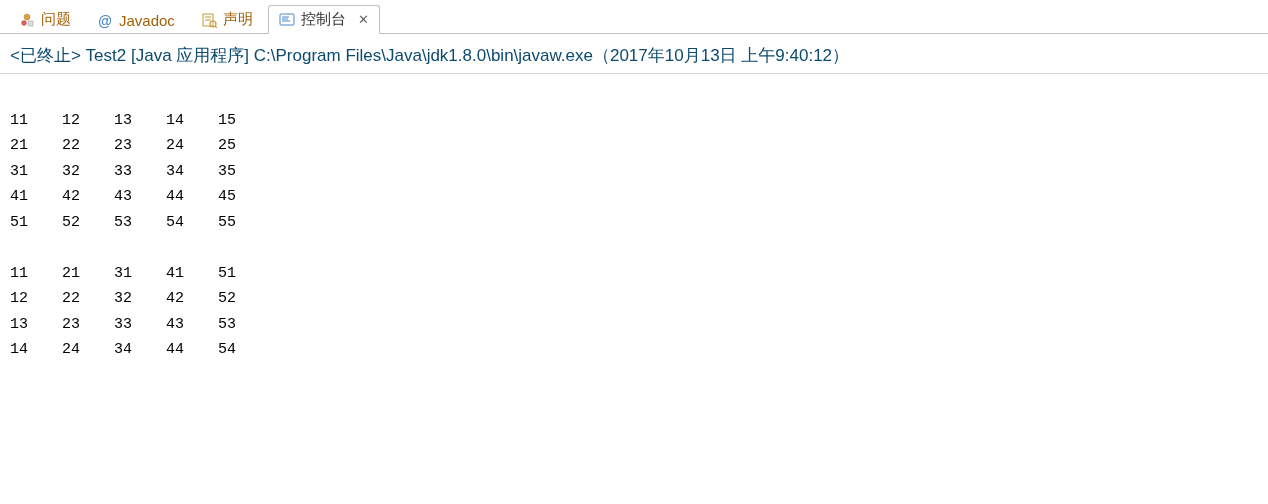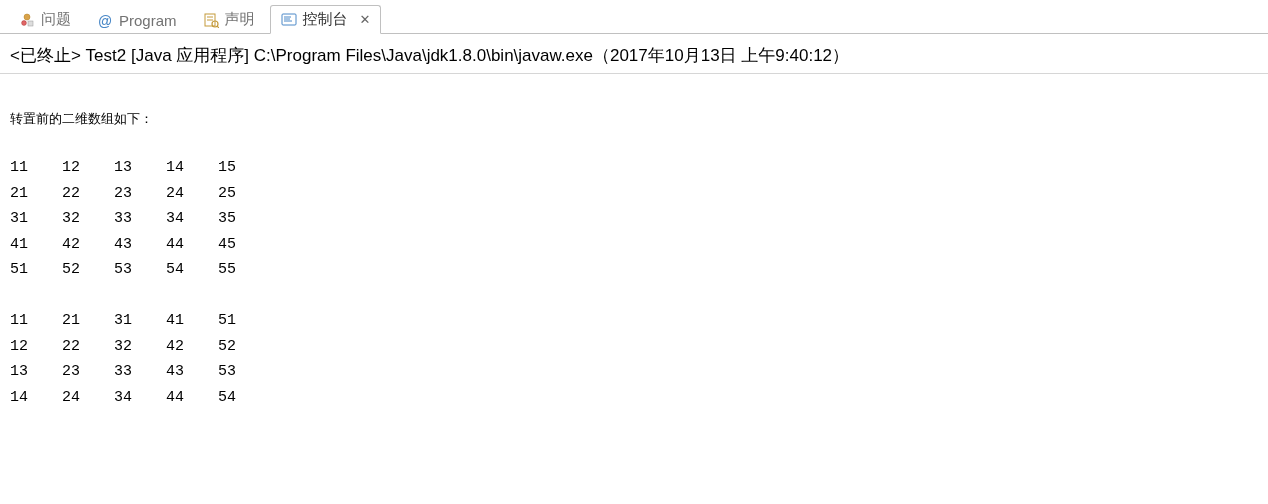--- a/index.html
+++ b/index.html
@@ -17,21 +17,21 @@
       padding: 4px 0 0 8px;
       background: #ffffff;
       border-bottom: 1px solid #c0c0c0;
       height: 34px;
     }
     .tab {
       display: flex;
       align-items: center;
       padding: 4px 10px;
       margin-right: 4px;
-      color: #737373;
+      color: #a16207;
       font-size: 15px;
       cursor: pointer;
       gap: 6px;
       border: 1px solid transparent;
       border-bottom: none;
       position: relative;
     }
     .tab.active {
       color: #333333;
       background: #ffffff;
@@ -44,21 +44,21 @@
     .tab .icon { display: inline-flex; align-items: center; }
     .close-x {
       margin-left: 6px;
       color: #666666;
       font-size: 13px;
       font-weight: normal;
     }
     .status-line {
       padding: 10px 10px 6px 10px;
       font-size: 17px;
-      color: #000000;
+      color: #0c4a6e;
       border-bottom: 1px solid #d6d6d6;
       font-family: "Microsoft YaHei", Arial, sans-serif;
     }
     .console-output {
       padding: 8px 10px;
       font-family: Consolas, "Courier New", monospace;
       font-size: 15px;
       color: #000000;
       line-height: 1.7;
       white-space: pre;
@@ -87,21 +87,21 @@
       </svg>
     </span>
     <span>问题</span>
   </div>
   <div class="tab">
     <span class="icon">
       <svg width="16" height="16" viewBox="0 0 16 16">
         <text x="1" y="13" font-size="14" font-family="Arial" font-style="italic" fill="#4a88c7" font-weight="bold">@</text>
       </svg>
     </span>
-    <span>Program</span>
+    <span>Javadoc</span>
   </div>
   <div class="tab">
     <span class="icon">
       <svg width="16" height="16" viewBox="0 0 16 16">
         <rect x="2" y="2" width="10" height="12" fill="#ffffff" stroke="#c49a3a" stroke-width="1"></rect>
         <line x1="4" y1="5" x2="10" y2="5" stroke="#c49a3a" stroke-width="1"></line>
         <line x1="4" y1="8" x2="10" y2="8" stroke="#c49a3a" stroke-width="1"></line>
         <circle cx="12" cy="12" r="3" fill="none" stroke="#c49a3a" stroke-width="1.2"></circle>
         <line x1="14" y1="14" x2="16" y2="16" stroke="#c49a3a" stroke-width="1.2"></line>
       </svg>
@@ -120,16 +120,15 @@
     <span>控制台</span>
     <span class="close-x">✕</span>
   </div>
 </div>
 
 <div class="status-line">
   <span>&lt;已终止&gt; </span><span>Test2 [Java 应用程序] C:\Program Files\Java\jdk1.8.0\bin\javaw.exe（2017年10月13日 上午9:40:12）</span>
 </div>
 
 <div class="console-output">
-<div class="heading-line">转置前的二维数组如下：</div>
 <div id="before-matrix"><div class="matrix-row"><span>11</span><span>12</span><span>13</span><span>14</span><span>15</span></div><div class="matrix-row"><span>21</span><span>22</span><span>23</span><span>24</span><span>25</span></div><div class="matrix-row"><span>31</span><span>32</span><span>33</span><span>34</span><span>35</span></div><div class="matrix-row"><span>41</span><span>42</span><span>43</span><span>44</span><span>45</span></div><div class="matrix-row"><span>51</span><span>52</span><span>53</span><span>54</span><span>55</span></div></div>
 <div id="after-matrix"><div class="matrix-row"><span>11</span><span>21</span><span>31</span><span>41</span><span>51</span></div><div class="matrix-row"><span>12</span><span>22</span><span>32</span><span>42</span><span>52</span></div><div class="matrix-row"><span>13</span><span>23</span><span>33</span><span>43</span><span>53</span></div><div class="matrix-row"><span>14</span><span>24</span><span>34</span><span>44</span><span>54</span></div></div>
 </div>
 
 </body></html>

